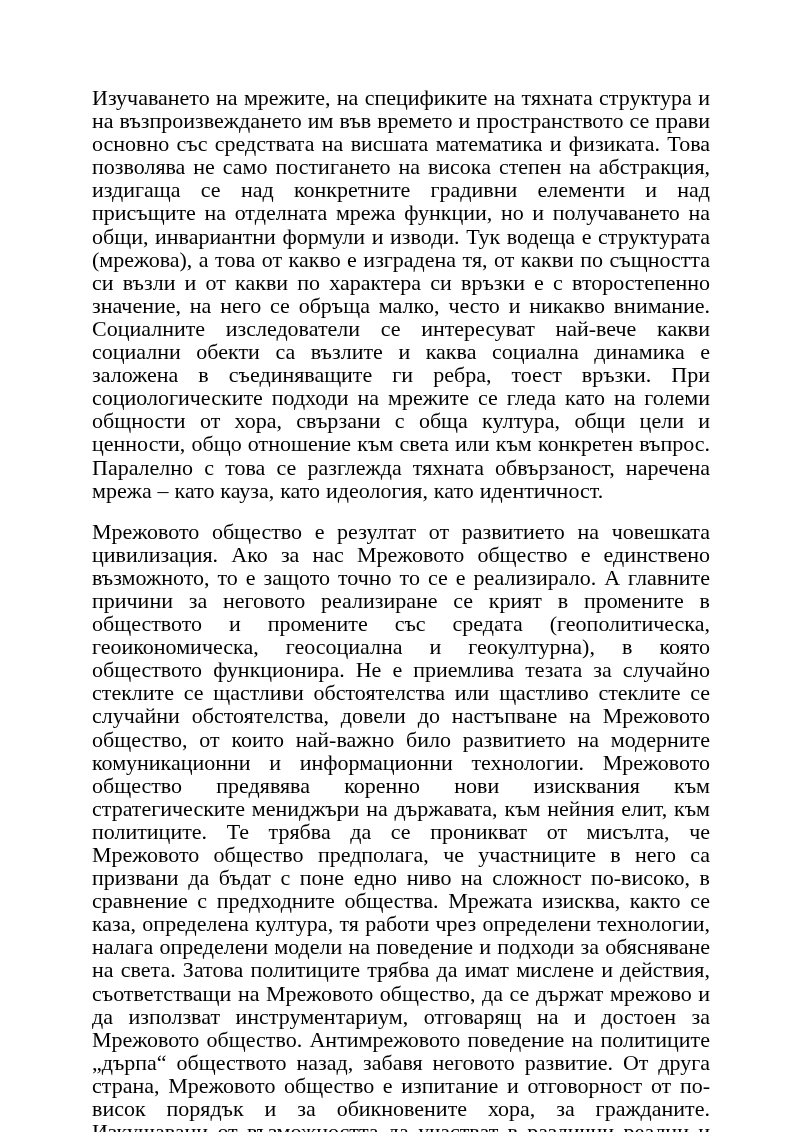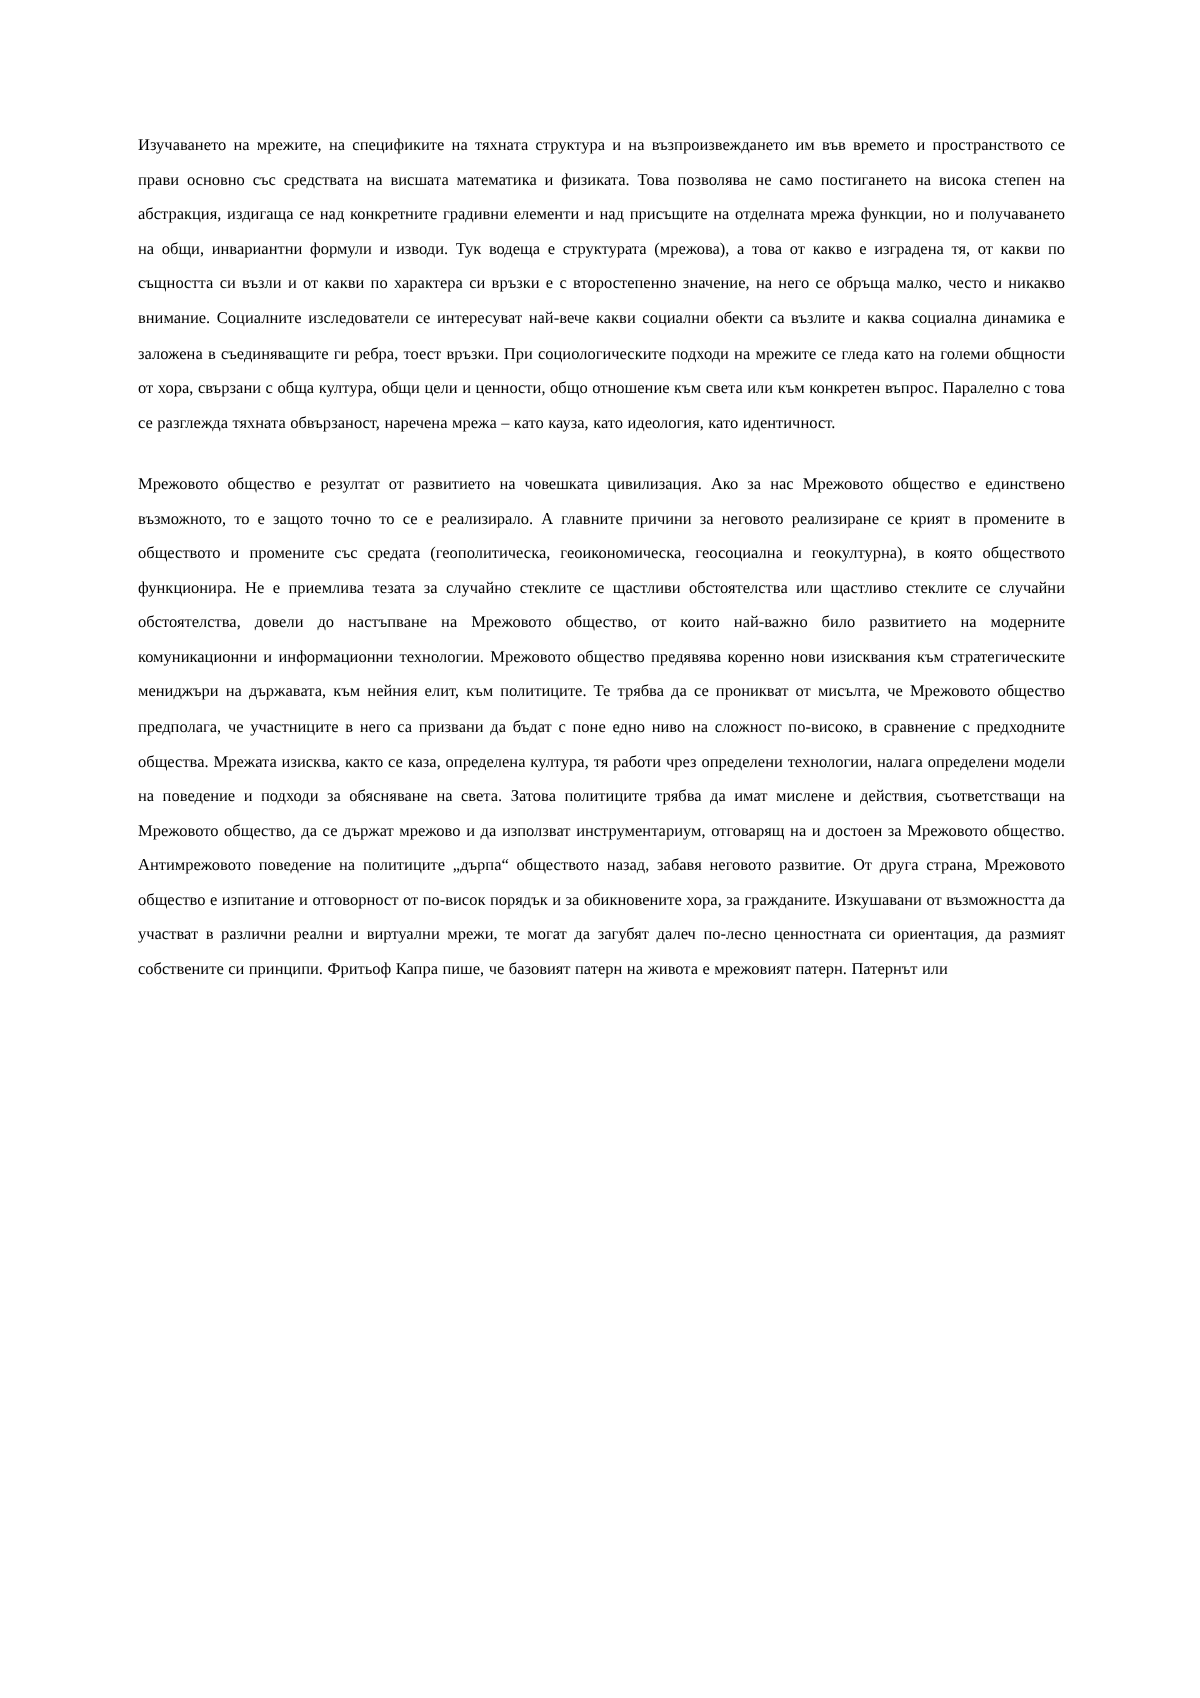--- a/index.html
+++ b/index.html
@@ -16,21 +16,21 @@
     overflow: hidden;
   }
   .content {
     position: absolute;
     left: 92px;
     top: 86px;
     width: 618px;
   }
   .para {
     font-family: "Liberation Serif", "DejaVu Serif", serif;
-    font-size: 11px;
+    font-size: 22px;
     line-height: 23.1px;
     color: #000000;
     text-align: justify;
     text-justify: inter-word;
     margin: 0 0 18px 0;
     word-spacing: 0.02em;
     hyphens: none;
   }
   .para:last-child {
     margin-bottom: 4px;

